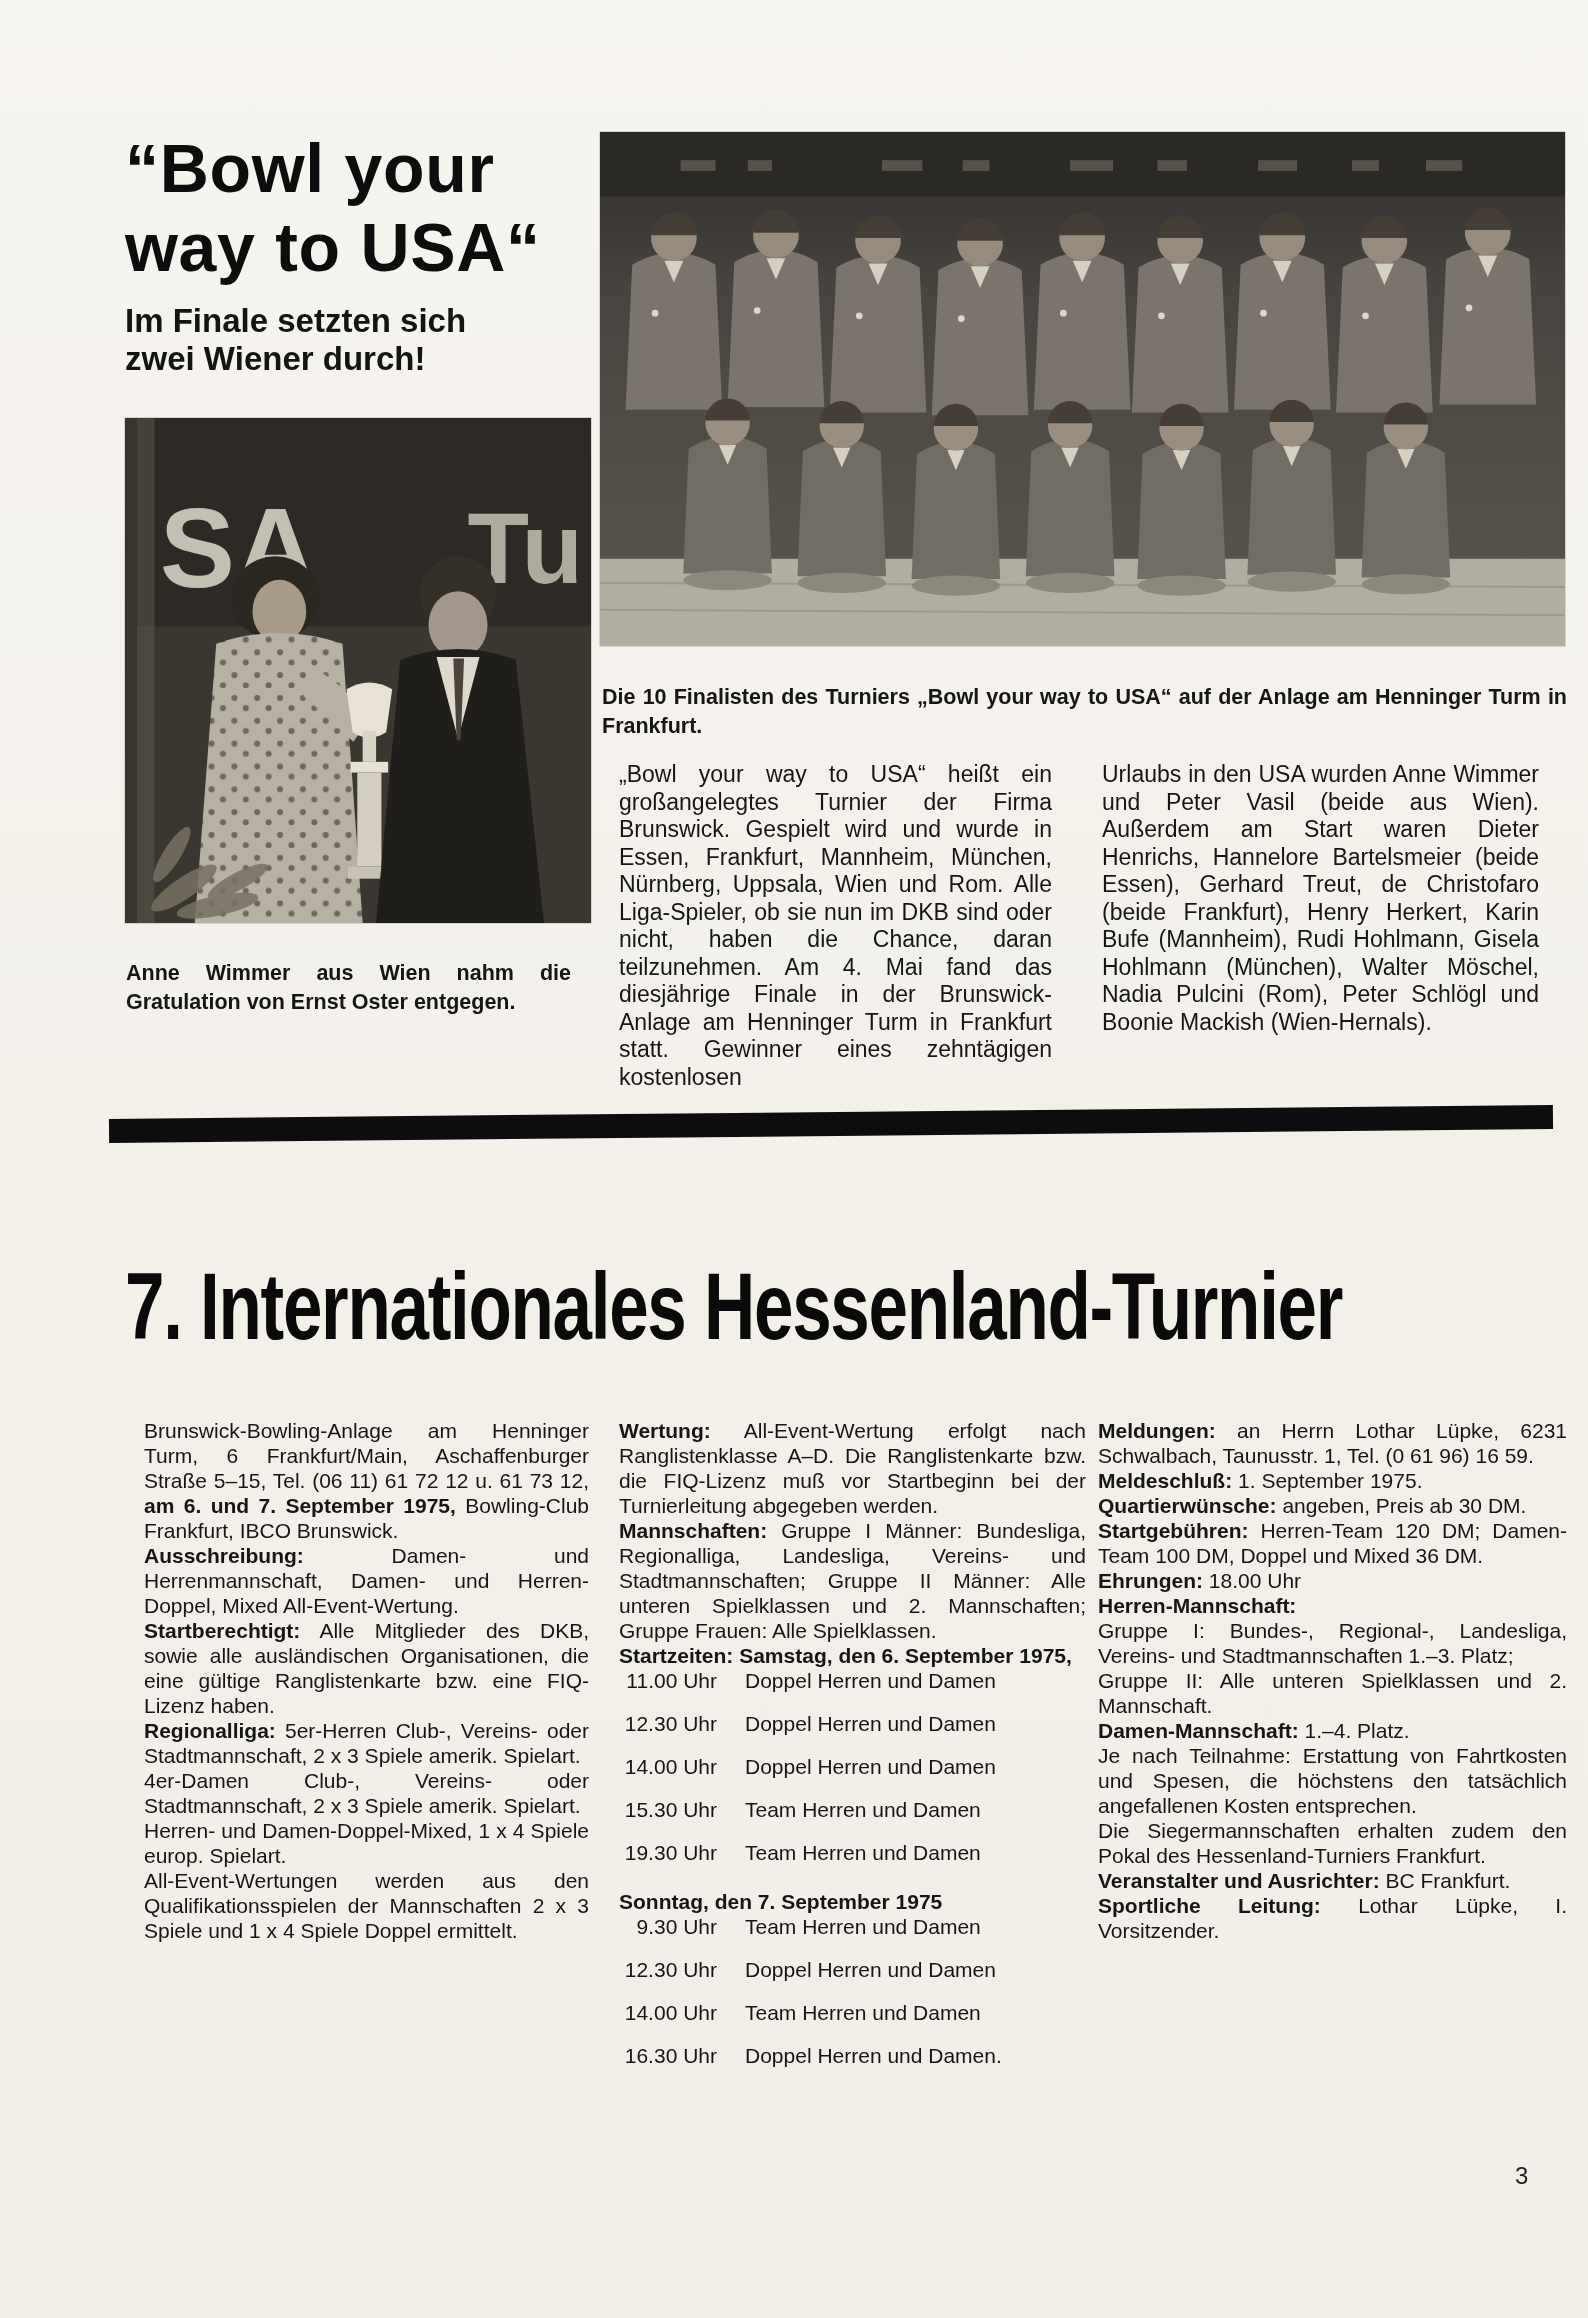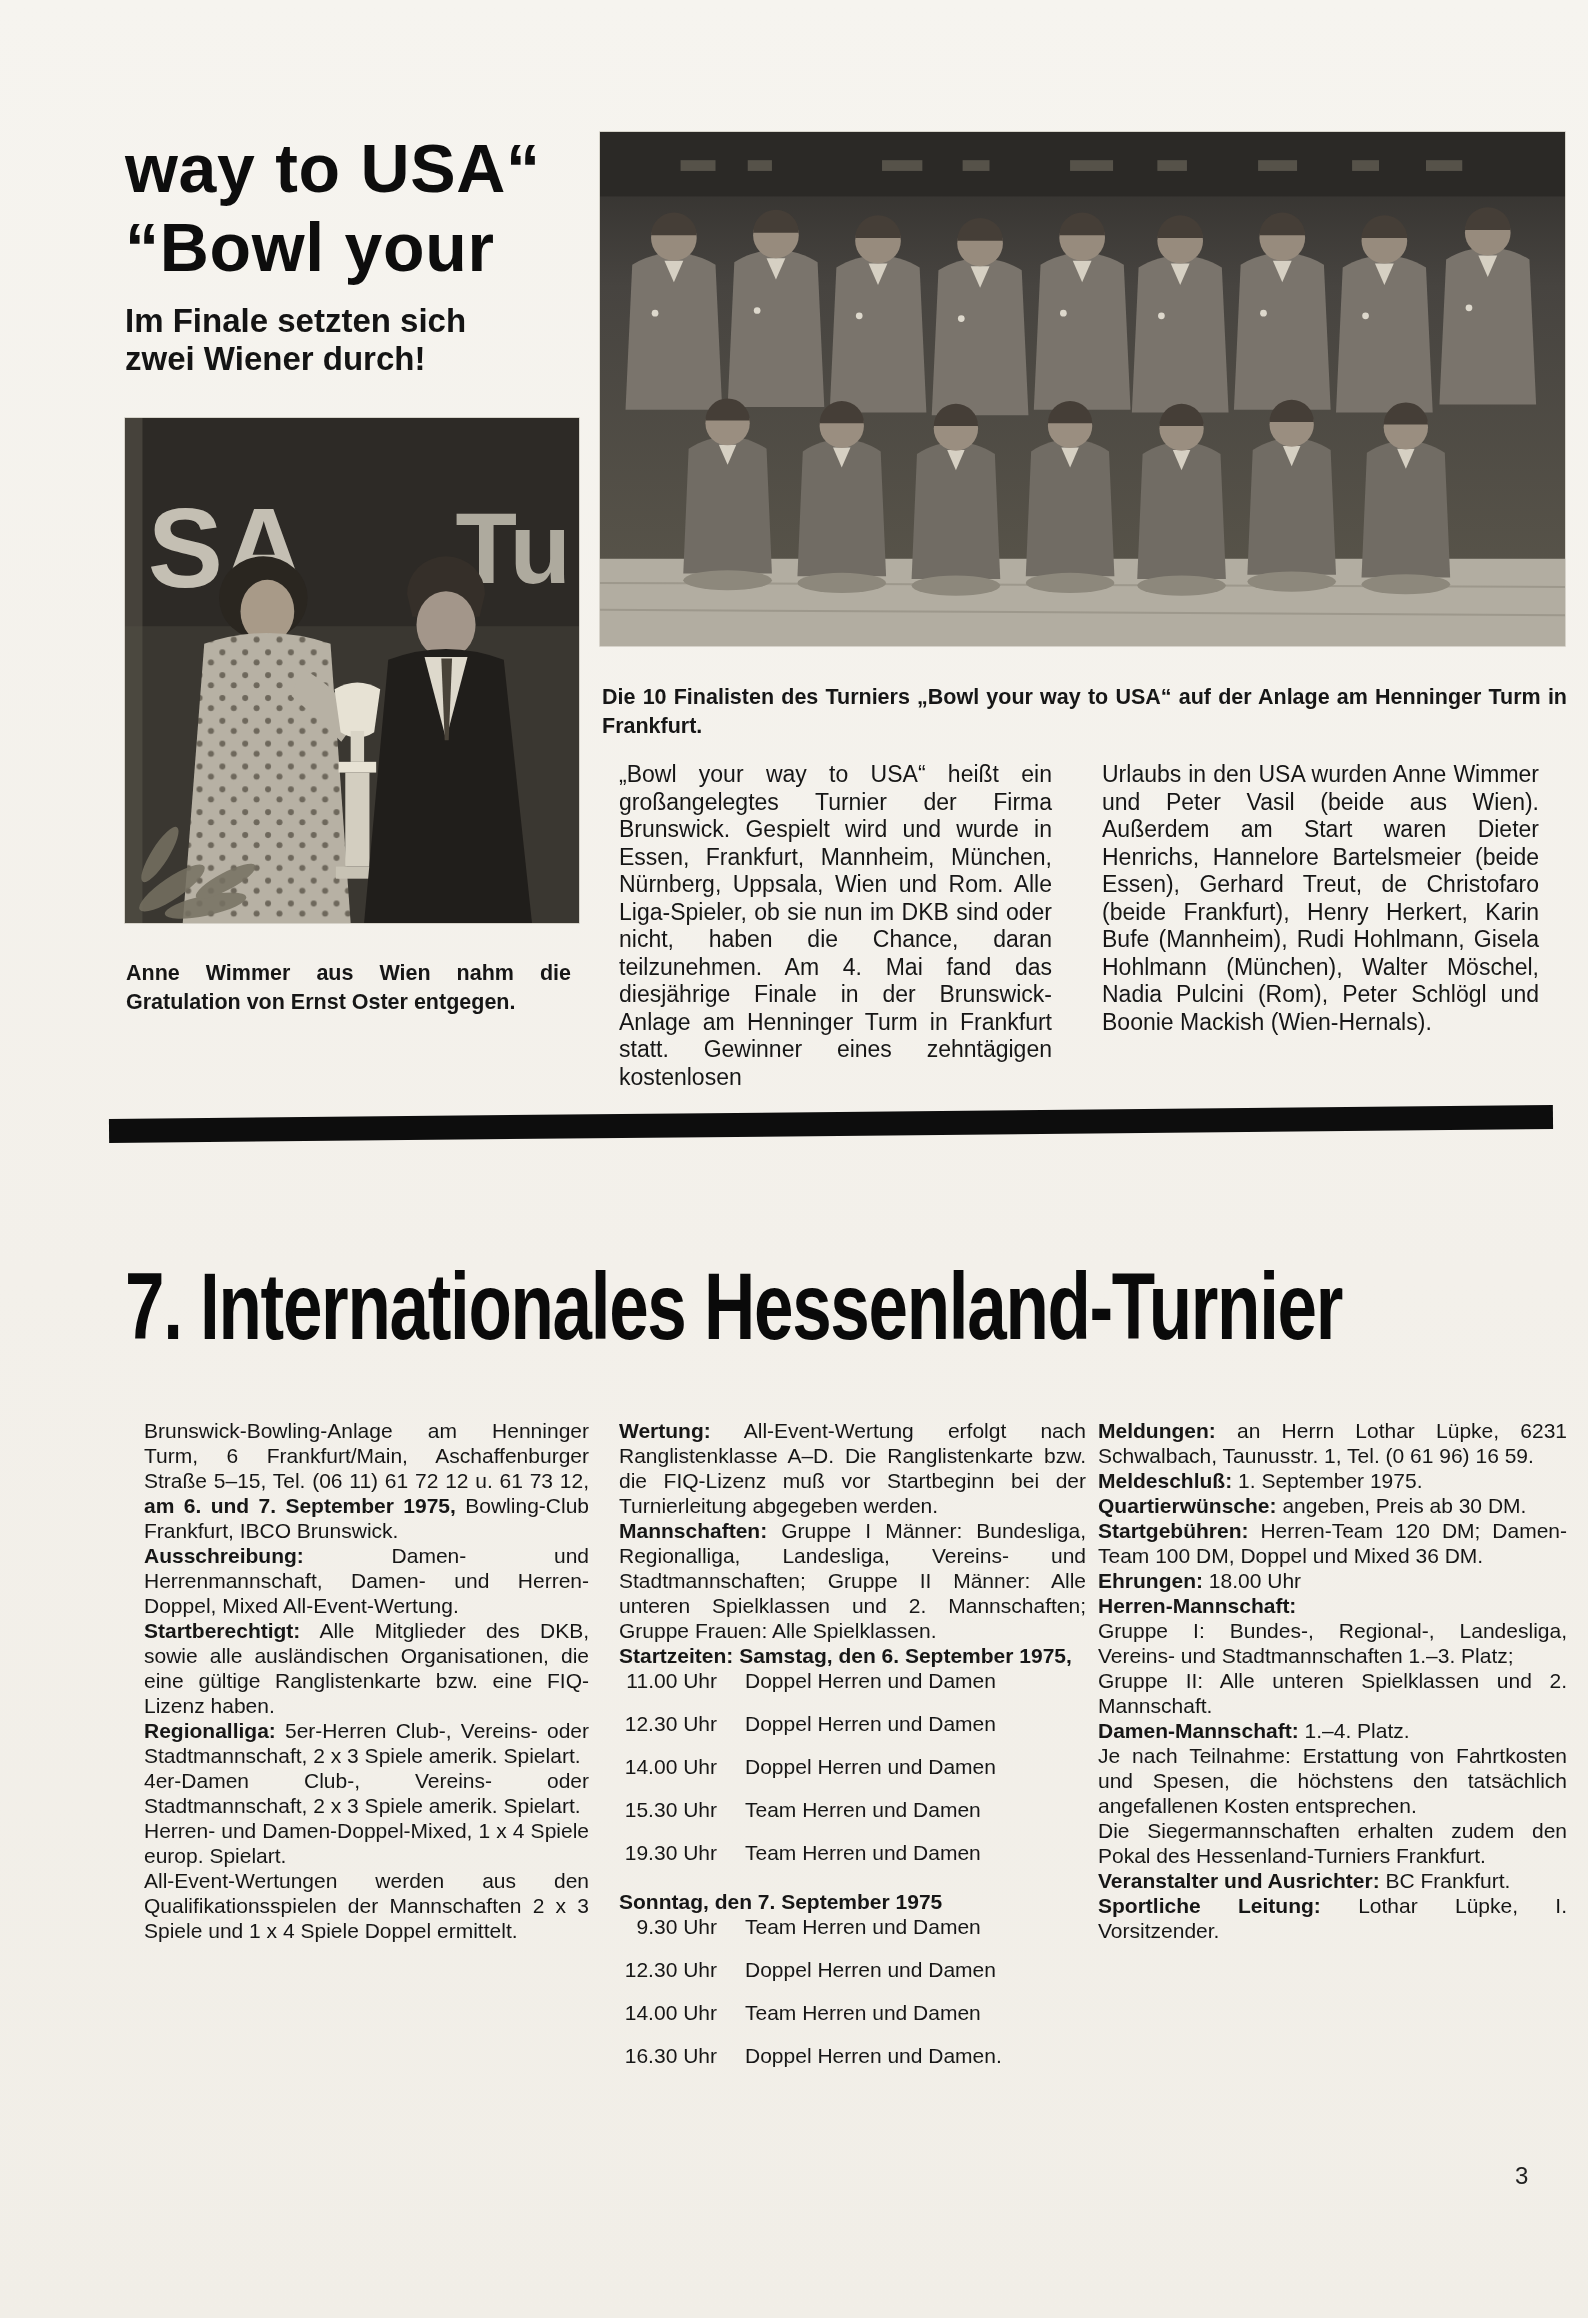--- a/index.html
+++ b/index.html
@@ -7,21 +7,21 @@
     position:relative; width:1588px; height:2319px; margin:0 auto;
     background:linear-gradient(180deg,#f6f4ef 0%,#f3f0ea 55%,#f1eee7 100%);
     font-family:"Liberation Sans", sans-serif; color:#161616; overflow:hidden;
   }
   
   .headline-block { position:absolute; left:125px; top:129px; width:470px; }
   .title-line { font-size:68px; line-height:79px; font-weight:700; letter-spacing:0.7px; color:#0d0d0d; white-space:nowrap; }
   .subtitle { margin-top:14.8px; font-size:33px; line-height:38px; font-weight:700; width:403px; color:#141414; }
   
   .group-photo { position:absolute; left:600px; top:132px; width:965px; height:514px; background:#44413d; box-shadow:0 0 0 0.7px #c9c5bb; }
-  .left-photo  { position:absolute; left:125px; top:418px; width:454px; height:505px; background:#38352f; box-shadow:0 0 0 0.7px #c9c5bb; }
+  .left-photo  { position:absolute; left:125px; top:418px; width:454px; height:505px; background:#38352f; box-shadow:0 0 0 0.7px #c9c5bb;padding-left:12px; }
   
   .group-caption { position:absolute; left:602px; top:661px; width:965px; font-size:21.5px; line-height:29px; font-weight:700; text-align:justify; }
   .left-caption  { position:absolute; left:126px; top:937px; width:445px; font-size:21.5px; line-height:29.5px; font-weight:700; text-align:justify; }
   
   .body-col { position:absolute; top:745px; font-size:23px; line-height:27.5px; text-align:justify; }
   .body-col p { margin:16px; }
   .body-col.c1 { left:603px;  width:465px; }
   .body-col.c2 { left:1086px; width:469px; }
   
   .divider { position:absolute; left:109px; top:1112px; width:1444px; height:24px; background:#0d0d0d; transform:rotate(-0.55deg); }
@@ -45,22 +45,22 @@
   .sched-head { font-weight:700; }
   
   .page-number { position:absolute; left:1515px; top:2162px; font-size:24px; color:#222; }
 </style>
 </head>
 <body>
 
 <div class="page">
 
   <div class="headline-block">
+    <div class="title-line">“Bowl your</div>
     <div class="title-line">way to USA“</div>
-    <div class="title-line">“Bowl your</div>
     <div class="subtitle">Im Finale setzten sich zwei Wiener durch!</div>
   </div>
 
   <div class="group-photo">
     <svg width="965" height="514" viewBox="0 0 1437 766" preserveAspectRatio="none" aria-hidden="true">
       <defs>
         <linearGradient id="gbg" x1="0" y1="0" x2="0" y2="1">
           <stop offset="0" stop-color="#2e2c29"></stop>
           <stop offset="0.3" stop-color="#474440"></stop>
           <stop offset="0.85" stop-color="#575349"></stop>

